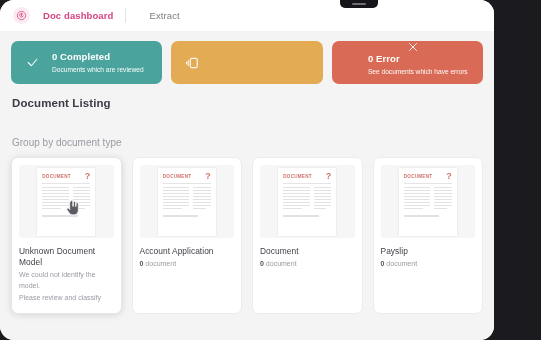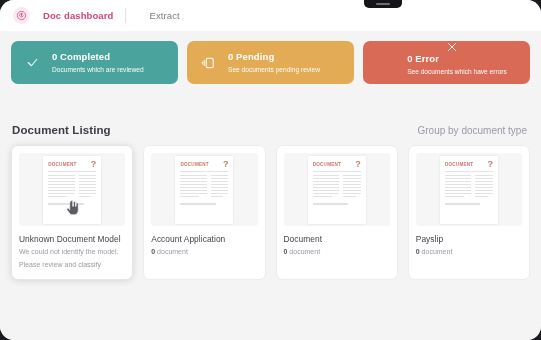--- a/index.html
+++ b/index.html
@@ -11,21 +11,21 @@
     width: 541px;
     height: 340px;
     overflow: hidden;
     font-family: "Liberation Sans", sans-serif;
     -webkit-font-smoothing: antialiased;
   }
 
   
   #device {
     position: relative;
-    width: 541px;
+    width: 494px;
     height: 340px;
     background: #f4f4f5;
     border-radius: 14px;
     overflow: hidden;
   }
   #notch {
     position: absolute;
     top: 0;
     left: 50%;
     transform: translateX(-50%);
@@ -140,20 +140,21 @@
     opacity: .97;
   }
 
   
   #listing-head {
     display: flex;
     align-items: baseline;
     justify-content: space-between;
     margin-top: 13px;
     padding: 0 3px 0 1px;
+    flex-direction: column;
   }
   #listing-title {
     font-size: 11.5px;
     font-weight: bold;
     color: #3c3c44;
     letter-spacing: .1px;
   }
   #group-by {
     font-size: 10px;
     color: #9a9aa3;
@@ -309,24 +310,20 @@
       </div>
 
       <div class="status-card pending">
         <div class="status-ico">
           <svg width="14" height="14" viewBox="0 0 24 24" fill="none" stroke="#ffffff" stroke-width="2" stroke-linecap="round" stroke-linejoin="round">
             <rect x="9" y="4" width="12" height="16" rx="2.5"></rect>
             <path d="M5.5 8v8"></path>
             <path d="M2.5 10.5v3"></path>
           </svg>
         </div>
-        <div class="status-txt">
-          <div class="status-title">0 Pending</div>
-          <div class="status-sub">See documents pending review</div>
-        </div>
       </div>
 
       <div class="status-card error">
         <div class="status-ico">
           <svg width="12" height="12" viewBox="0 0 24 24" fill="none" stroke="#ffffff" stroke-width="2" stroke-linecap="round">
             <path d="M5 5l14 14M19 5L5 19"></path>
           </svg>
         </div>
         <div class="status-txt">
           <div class="status-title">0 Error</div>

